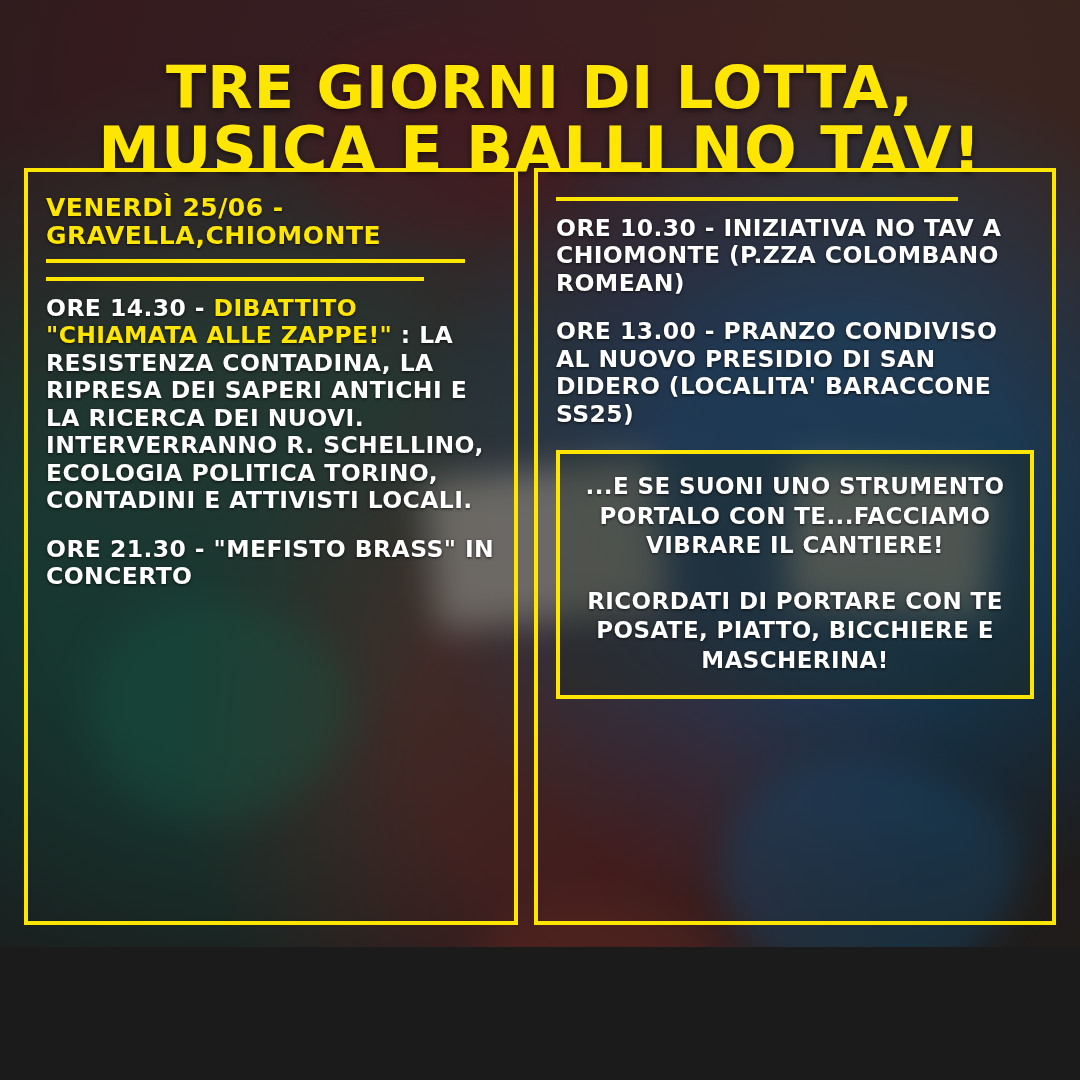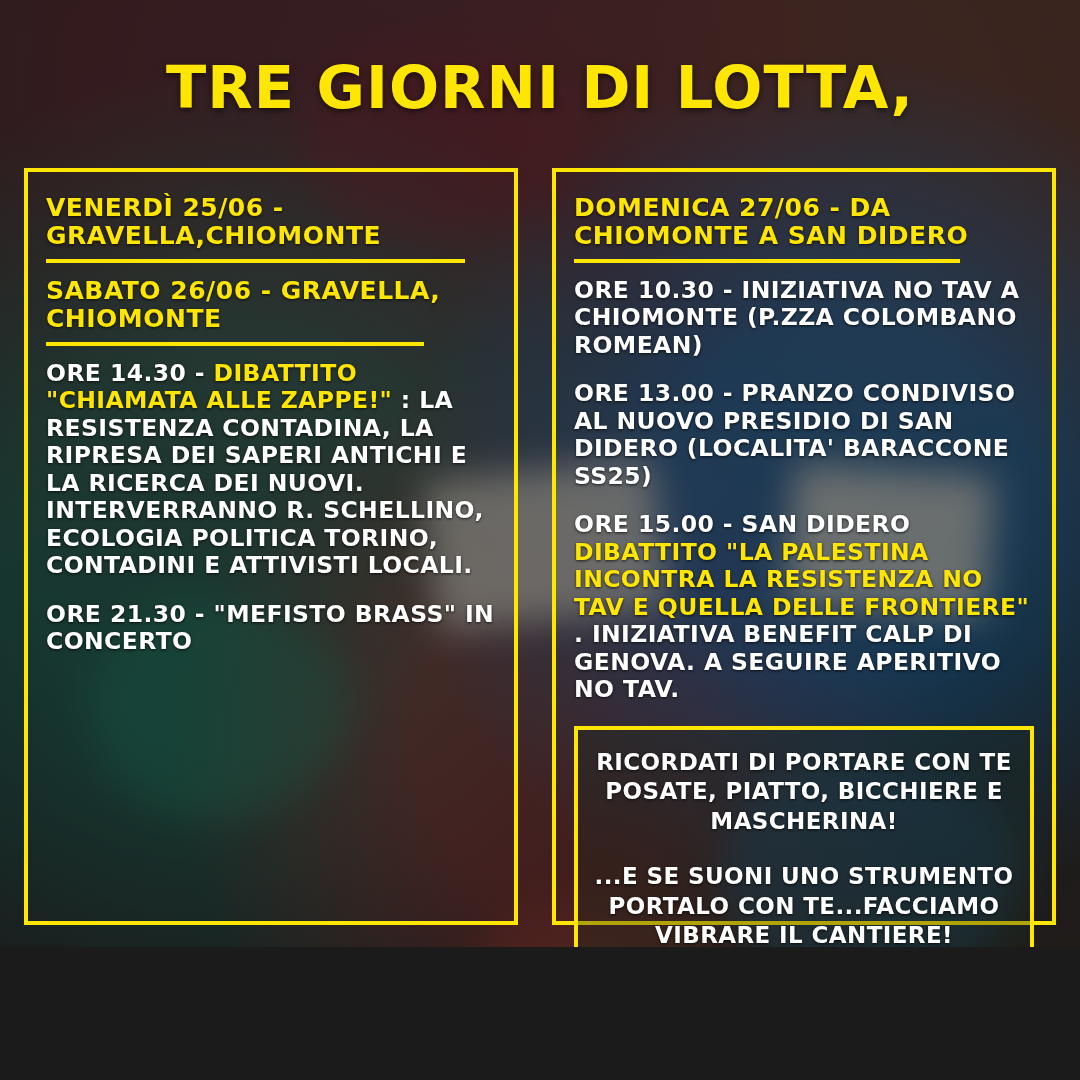--- a/index.html
+++ b/index.html
@@ -73,21 +73,21 @@
   .title .line2 { font-size: 62px; }
 
   
   .cols {
     position: absolute;
     top: 168px;
     left: 24px;
     right: 24px;
     bottom: 22px;
     display: flex;
-    gap: 34px;
+    gap: 16px;
   }
   .col {
     flex: 1 1 0;
     border: 4px solid #ffe600;
     padding: 16px 18px 10px 18px;
     box-sizing: border-box;
     position: relative;
   }
   .col-left { max-width: 494px; }
   .day-head {
@@ -148,48 +148,44 @@
   <div class="bg-blob blob-6"></div>
   <div class="bg-blob blob-4"></div>
   <div class="bg-blob blob-5"></div>
   <div class="bg-blob blob-3"></div>
   <div class="bg-blob blob-1"></div>
   <div class="bg-blob blob-2"></div>
   <div class="bg-overlay"></div>
 
   <h1 class="title">
     <span class="line line1">Tre giorni di lotta,</span>
+    <span class="line line2">musica e balli No Tav!</span>
   </h1>
 
   <div class="cols">
 
     <div class="col col-left">
       <div class="day-head">VENERDÌ 25/06 - GRAVELLA,CHIOMONTE</div>
       <div class="rule"></div>
 
 
-      <div class="day-head">SABATO 26/06  - GRAVELLA, CHIOMONTE</div>
       <div class="rule short"></div>
 
       <p class="item">
         <span>ORE 14.30 - </span><span class="hl">DIBATTITO "CHIAMATA ALLE ZAPPE!"</span><span> : LA RESISTENZA CONTADINA, LA RIPRESA DEI SAPERI ANTICHI E LA RICERCA DEI NUOVI. INTERVERRANNO R. SCHELLINO, ECOLOGIA POLITICA TORINO, CONTADINI E ATTIVISTI LOCALI.</span>
       </p>
       <p class="item">ORE 21.30 - "MEFISTO BRASS" IN CONCERTO</p>
     </div>
 
     <div class="col col-right">
-      <div class="day-head">DOMENICA 27/06 - DA CHIOMONTE A SAN DIDERO</div>
       <div class="rule short"></div>
 
       <p class="item">ORE 10.30 - INIZIATIVA NO TAV A CHIOMONTE (P.ZZA COLOMBANO ROMEAN)</p>
       <p class="item">ORE 13.00 - PRANZO CONDIVISO AL NUOVO PRESIDIO DI SAN DIDERO (LOCALITA' BARACCONE SS25)</p>
-      <p class="item">
-        <span>ORE 15.00 - SAN DIDERO </span><span class="hl">DIBATTITO "LA PALESTINA INCONTRA LA RESISTENZA NO TAV E QUELLA DELLE FRONTIERE"</span><span> . INIZIATIVA BENEFIT CALP DI GENOVA. A SEGUIRE APERITIVO NO TAV.</span>
-      </p>
 
       <div class="notice">
+        <p>...E SE SUONI UNO STRUMENTO PORTALO CON TE...FACCIAMO VIBRARE IL CANTIERE!</p>
         <p>RICORDATI DI PORTARE CON TE POSATE, PIATTO, BICCHIERE E MASCHERINA!</p>
-        <p>...E SE SUONI UNO STRUMENTO PORTALO CON TE...FACCIAMO VIBRARE IL CANTIERE!</p>
       </div>
     </div>
 
   </div>
 </div>
 
 </body></html>

